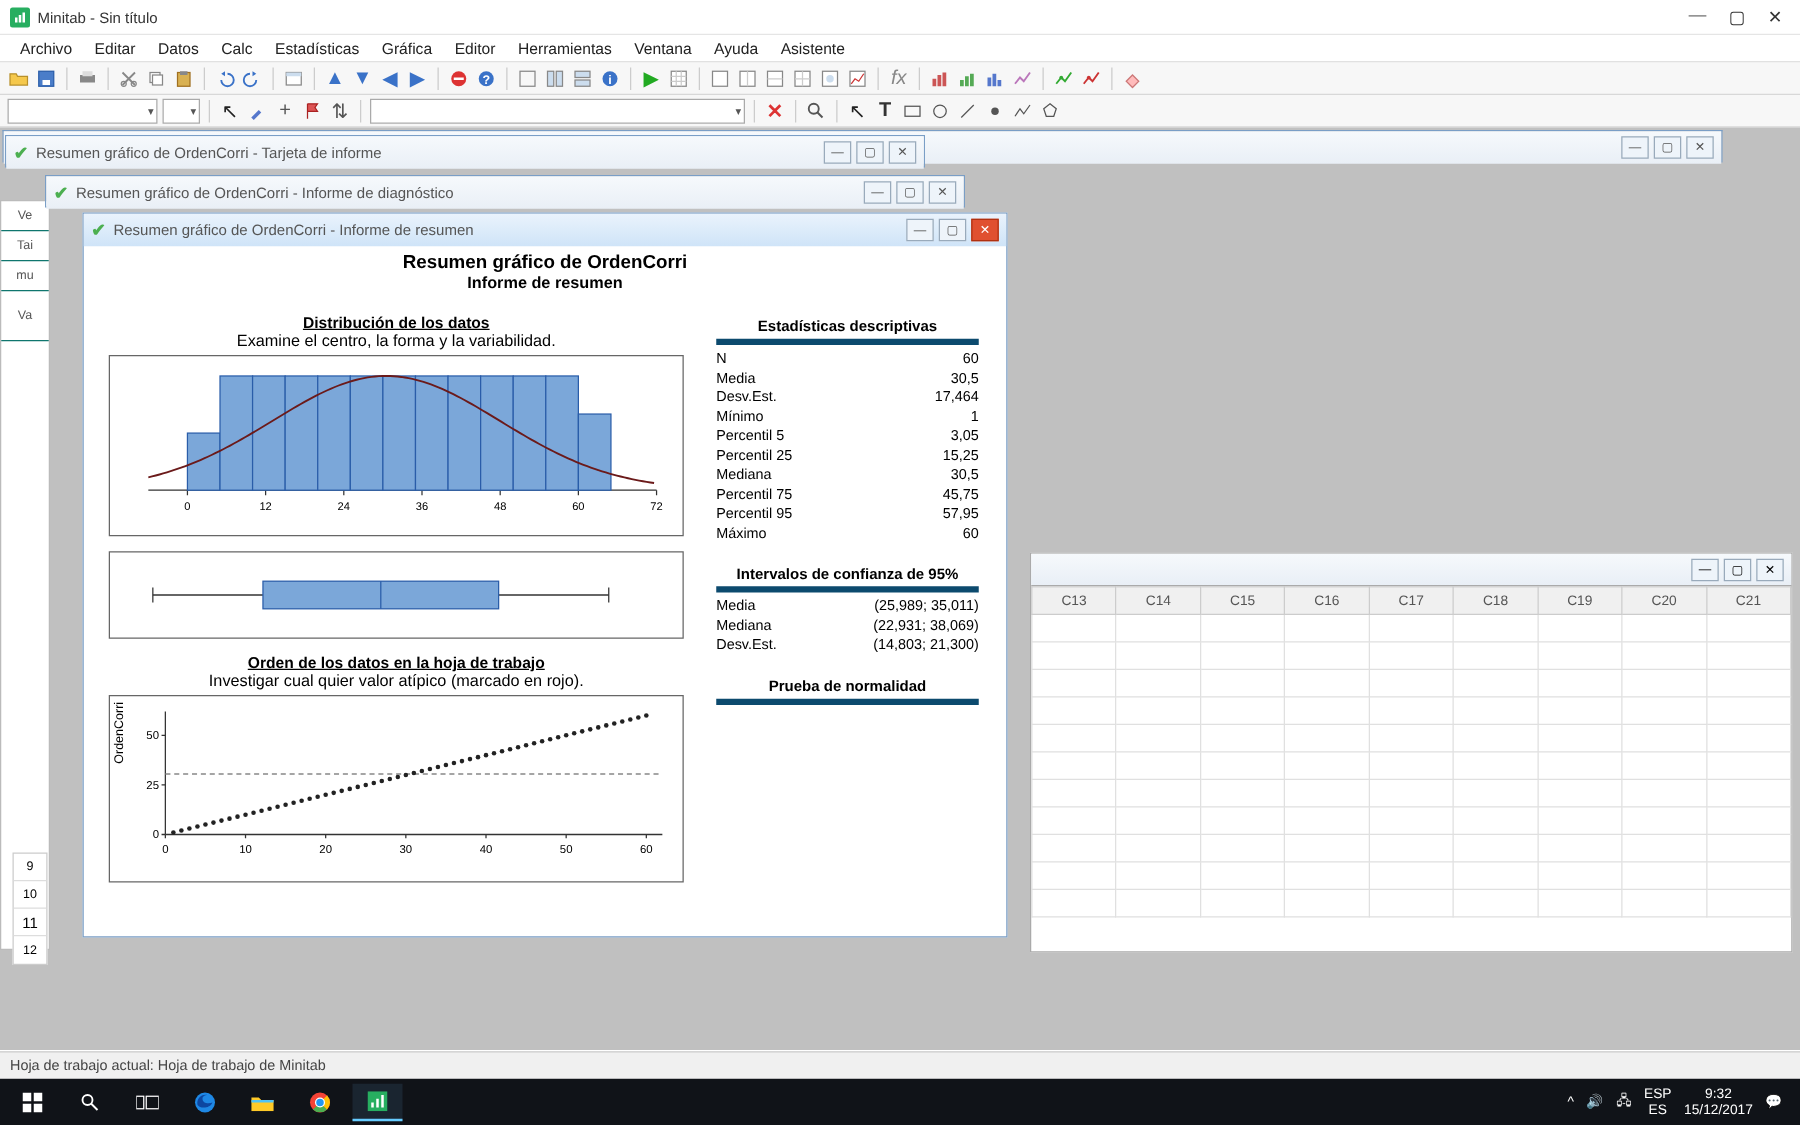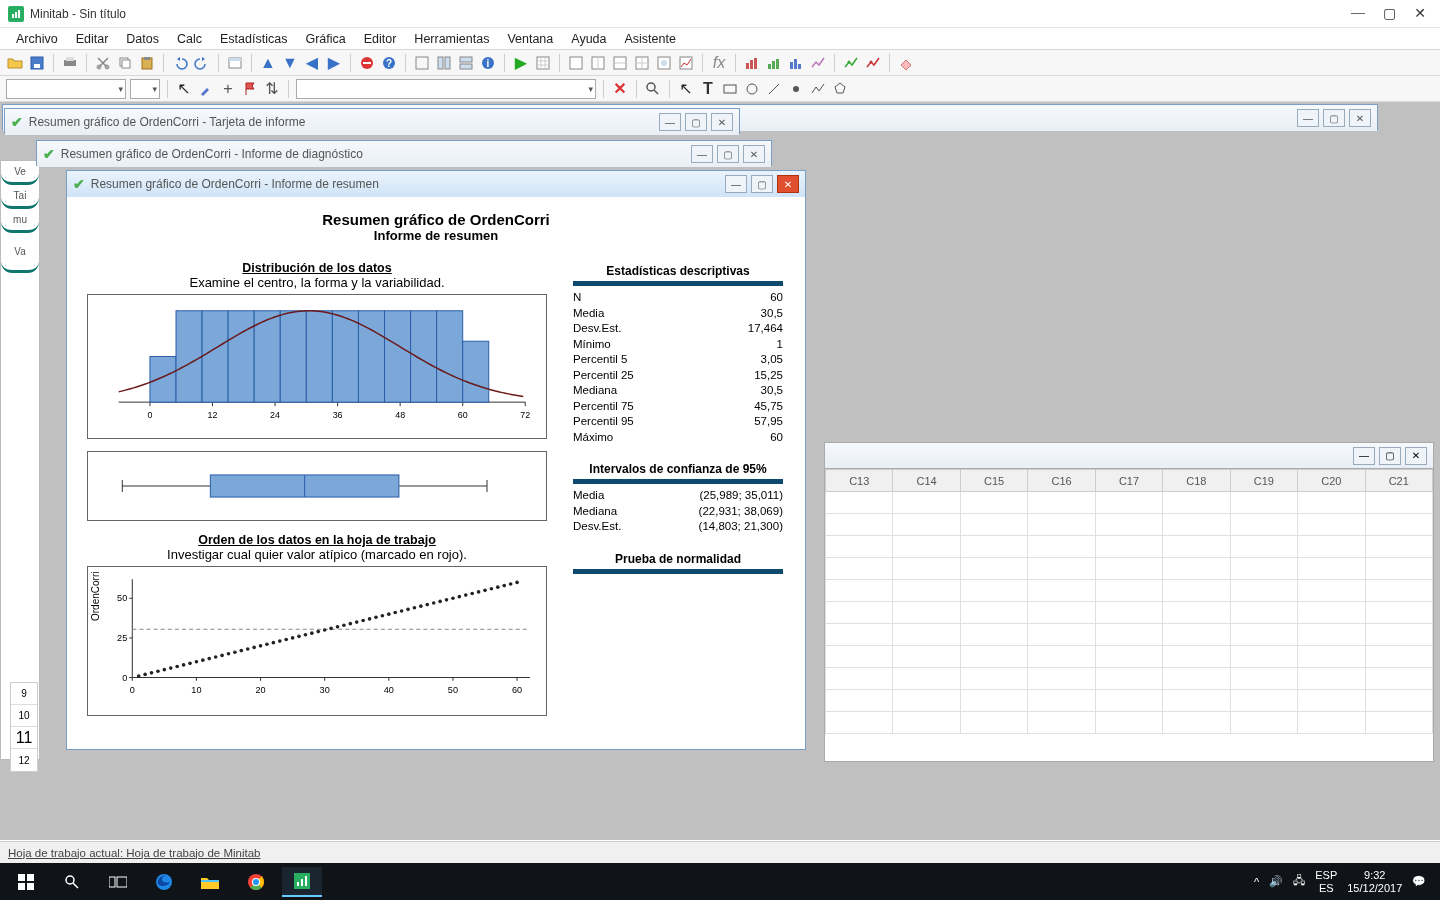--- a/index.html
+++ b/index.html
@@ -32,21 +32,21 @@
 .child { position: absolute; background: #fff; border: 1px solid #7a9ec6;}
 .child .chead { height: 26px; display: flex; align-items: center; padding: 0 6px; font-size: 12px; color: #555;}
 .child .chead .chk{color:#4caf50; font-weight:bold; margin-right:6px; font-size:14px;}
 .child .cctrl { margin-left: auto; display: flex; gap: 4px;}
 .child .cctrl span { width: 22px; height: 18px; border: 1px solid #9ab; background:#eef4fa; display:flex; align-items:center; justify-content:center; font-size:10px; cursor:pointer;}
 .child.inactive .chead{ background: linear-gradient(#f6f9fc,#e9eff6);}
 .child.active .chead{ background: linear-gradient(#eaf3fc,#cfe4f8);}
 .child.active .cctrl .close{ background:#e05030; color:#fff; border-color:#b03010;}
 
 
-.report { padding: 14px 20px 10px 20px; font-size: 12px; }
+.report { padding: 4px 20px 10px 20px; font-size: 12px; }
 .report .rtitle { text-align: center; font-weight: bold; font-size: 15px;}
 .report .rsub { text-align: center; font-weight: bold; font-size: 13px; margin-bottom:18px;}
 .report .cols { display: flex; gap: 26px;}
 .report .lcol { width: 460px;}
 .report .rcol { width: 210px;}
 
 .plotbox { border:1px solid #666; position:relative; background:#fff;}
 .sectitle{ text-align:center; font-weight:bold; font-size:12.5px;text-decoration:underline;}
 .secsub{ text-align:center; font-size:13px; margin-bottom:4px;}
 
@@ -63,33 +63,33 @@
 .scatwrap svg{width:100%; height:100%;}
 .scatwrap .ylabel{position:absolute; left:2px; top:50%; transform:rotate(-90deg) translateX(20px); transform-origin:left top; font-size:10px;}
 
 
 .stathdr{ text-align:center; font-weight:bold; border-bottom:5px solid #0c4a6e; padding:3px 0; font-size:12px; margin-bottom:4px;}
 .srow{ display:flex; justify-content:space-between; font-size:11.5px; line-height:1.35;}
 .rcol .block{margin-bottom:14px;}
 
 
 .leftstrip{ position:absolute; left:0; top:58px; width:40px; height:600px; background:#fff; border:1px solid #bbb; font-size:10px; }
-.leftstrip .cell{height:24px; border-bottom:3px solid #0f766e; display:flex; align-items:center; justify-content:center; color:#555;border-radius:11px;}
+.leftstrip .cell{height:24px; border-bottom:1px solid #0f766e; display:flex; align-items:center; justify-content:center; color:#555;}
 
 
 .ws { position:absolute; right:6px; top:340px; width:610px; height:320px; background:#fff; border:1px solid #aaa;}
 .ws .wshead{ height:26px; background:linear-gradient(#f6f9fc,#e9eff6); border-bottom:1px solid #aaa; display:flex; align-items:center; justify-content:flex-end; padding:0 6px; gap:4px;}
 .ws .wshead span{ width: 22px; height: 18px; border: 1px solid #9ab; background:#eef4fa; display:flex; align-items:center; justify-content:center; font-size:10px; cursor:pointer;}
 .ws table{ border-collapse:collapse; width:100%; font-size:11px;}
 .ws th{ background:#f0f0f0; border:1px solid #ccc; height:22px; font-weight:normal; color:#555; width:60px;}
 .ws td{ border:1px solid #e0e0e0; height:22px;}
 
 
 .status { position:absolute; left:0; right:0; height:22px; background:#f0f0f0; border-top:1px solid #ccc; font-size:11.5px; display:flex; align-items:center; padding:0 8px; color:#444;}
-.status.s1{ bottom:37px;text-decoration:underline;}
+.status.s1{ bottom:37px;}
 
 
 .taskbar { position:absolute; bottom:0; left:0; right:0; height:37px; background:#101318; display:flex; align-items:center; padding:0 6px; gap:6px; color:#fff; font-size:11px;}
 .taskbar .tb-item{ width:40px; height:30px; display:flex; align-items:center; justify-content:center; cursor:pointer;}
 .taskbar .tray{ margin-left:auto; display:flex; align-items:center; gap:10px; padding-right:8px;}
 .taskbar .tray .col{display:flex; flex-direction:column; align-items:center; line-height:1.1;}
 </style>
 </head>
 <body>
 
@@ -407,21 +407,21 @@
 
   <div class="leftstrip">
     <div class="cell">Ve</div>
     <div class="cell">Tai</div>
     <div class="cell">mu</div>
     <div class="cell" style="height:40px">Va</div>
   </div>
   <div style="position:absolute; left:10px; top:580px; background:#fff; border:1px solid #ccc;">
     <div style="width:26px;height:22px;border-bottom:1px solid #ddd;display:flex;align-items:center;justify-content:center;font-size:10px">9</div>
     <div style="width:26px;height:22px;border-bottom:1px solid #ddd;display:flex;align-items:center;justify-content:center;font-size:10px">10</div>
-    <div style="width:26px;height:22px;border-bottom:1px solid #ddd;display:flex;align-items:center;justify-content:center;font-size:16px">11</div>
+    <div style="width:26px;height:22px;border-bottom:1px solid #ddd;display:flex;align-items:center;justify-content:center;font-size:12px">11</div>
     <div style="width:26px;height:22px;display:flex;align-items:center;justify-content:center;font-size:10px">12</div>
   </div>
 
   <div class="child inactive" style="left:36px; top:38px; width:736px; height:26px;">
     <div class="chead">
         <span class="chk">✔</span>
         <span>Resumen gráfico de OrdenCorri - Informe de diagnóstico</span>
       <div class="cctrl">
         <span>—</span>
         <span>▢</span>

